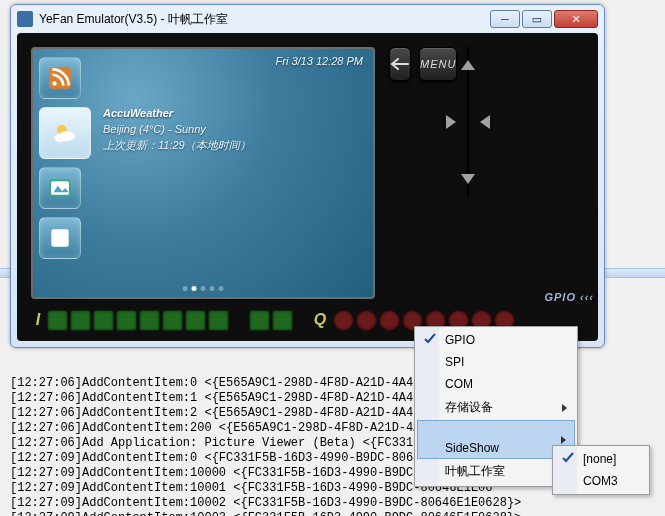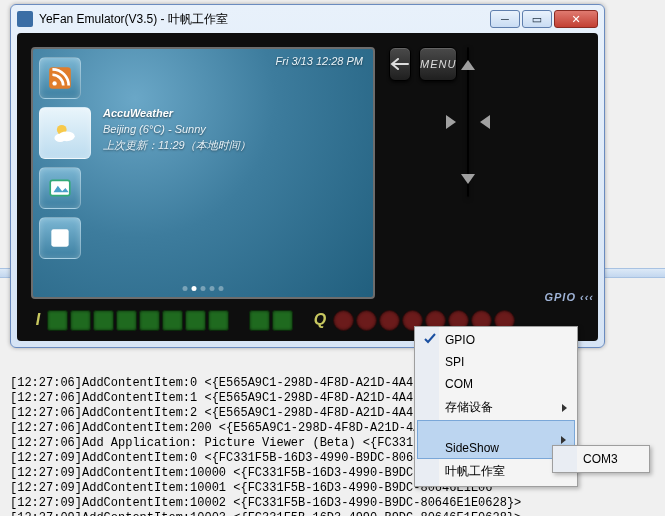--- a/index.html
+++ b/index.html
@@ -116,21 +116,21 @@
               </svg>
           </div>
           <div class="sicon">
             <svg viewBox="0 0 24 24">
                 <rect x="4" y="4" width="16" height="16" rx="2" fill="#fff"></rect>
               </svg>
           </div>
         </div>
         <div class="weather-panel">
           <h3>AccuWeather</h3>
-          <div class="line">Beijing (6°C) - Sunny</div>
+          <div class="line">Beijing (4°C) - Sunny</div>
           <div class="line">上次更新：11:29（本地时间）</div>
         </div>
         <div class="dots">
           <span></span>
             <span class="active"></span>
             <span></span>
             <span></span>
             <span></span>
         </div>
       </div>
@@ -203,14 +203,17 @@
         </svg></span></div>
     <div class="item">SPI</div>
     <div class="item">COM</div>
     <div class="item">存储设备<span class="subarrow"></span></div>
     <div class="item hi">SideShow<span class="subarrow"></span></div>
     <div class="item">叶帆工作室</div>
   </div>
 
 <div class="menu menu2" id="menu2">
   <div class="iconstrip"></div>
+<div class="item">[none]<span class="check"><svg viewBox="0 0 14 14">
+          <path d="M2 7l3 3 7-8" stroke="#1a4fa0" stroke-width="2" fill="none"></path>
+        </svg></span></div>
     <div class="item">COM3</div>
   </div>
 
 </body></html>

